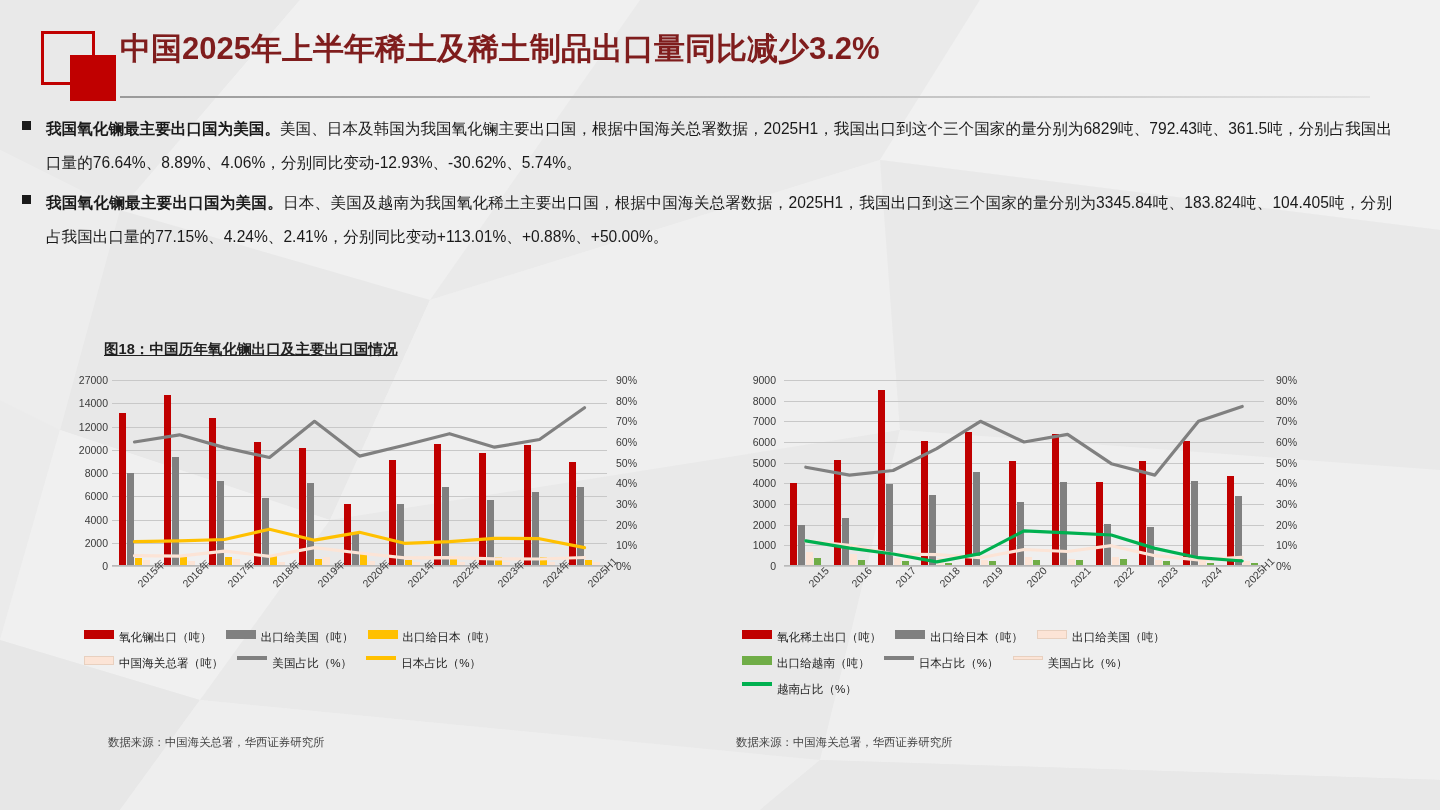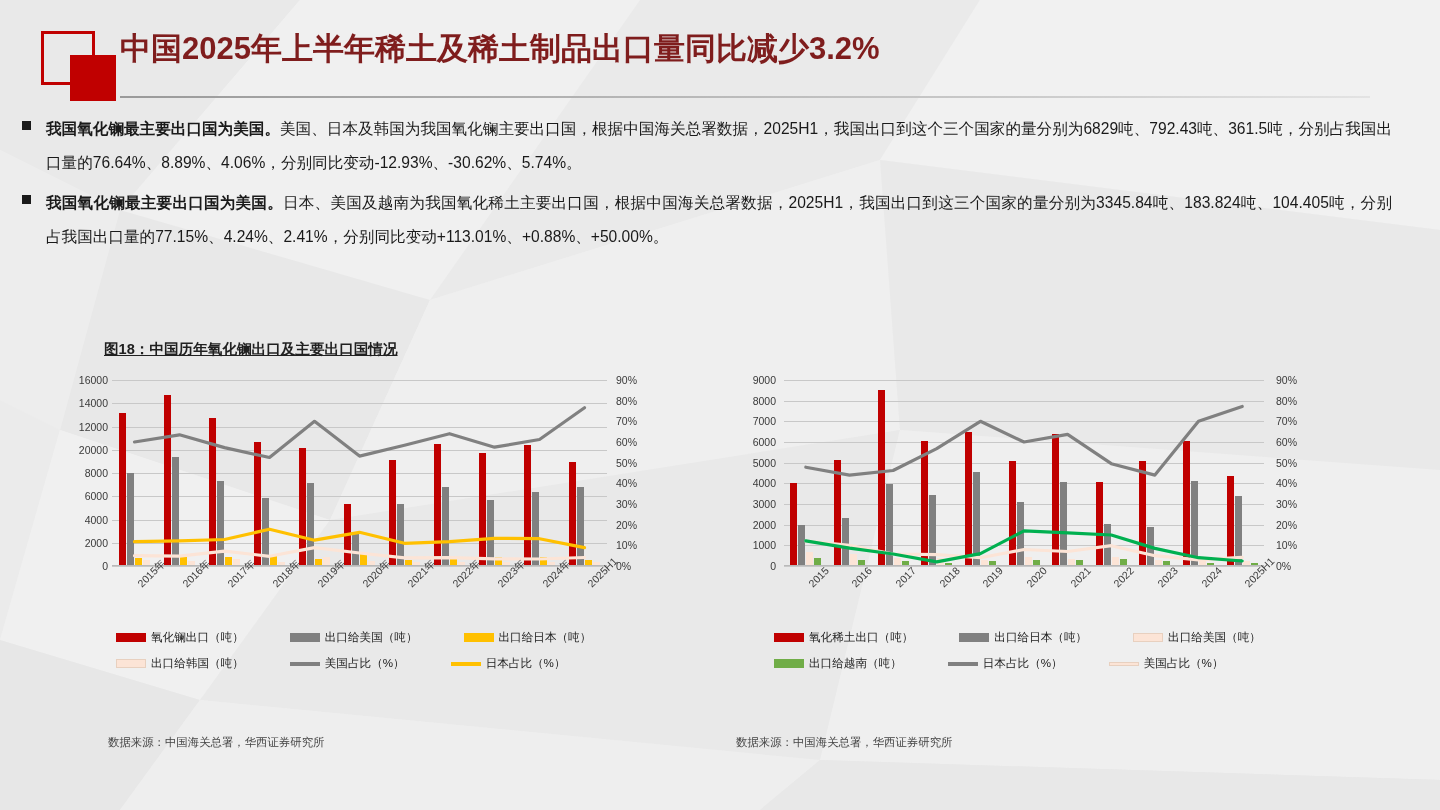--- a/index.html
+++ b/index.html
@@ -109,21 +109,21 @@
     position:absolute; left:50%; top:6px;
     font-size:10.5px; color:#3a3a3a; white-space:nowrap;
     transform-origin: left top; transform: rotate(-45deg) translate(-2px, 2px);
   }
 
   
   .legend { position:absolute; top:300px; width:640px; }
   #chart-left  .legend { left:24px; }
   #chart-right .legend { left:22px; }
   .legend-row { display:flex; align-items:center; margin-bottom:11px; }
-  .legend-item { display:flex; align-items:center; white-space:nowrap;margin-left:32px; }
+  .legend-item { display:flex; white-space:nowrap; }
   .lg-swatch { width:30px; height:9px; margin-right:5px; }
   .lg-swatch.line { height:4px; }
   .lg-text { font-size:11.6px; color:#222; }
 
   .source {
     position:absolute; top:405px; font-size:11.4px; color:#444; white-space:nowrap;
   }
   #chart-left  .source { left:48px; }
   #chart-right .source { left:16px; }
 </style>
@@ -180,21 +180,21 @@
   <div class="plot-wrap">
     <div class="ylabels">
         <div class="ytick" style="top: 186px;">0</div>
         <div class="ytick" style="top: 162.75px;">2000</div>
         <div class="ytick" style="top: 139.5px;">4000</div>
         <div class="ytick" style="top: 116.25px;">6000</div>
         <div class="ytick" style="top: 93px;">8000</div>
         <div class="ytick" style="top: 69.75px;">20000</div>
         <div class="ytick" style="top: 46.5px;">12000</div>
         <div class="ytick" style="top: 23.25px;">14000</div>
-        <div class="ytick" style="top: 0px;">16000</div>
+        <div class="ytick" style="top: 0px;">27000</div>
       </div>
     <div class="plot">
       <div class="grid-host">
           <div class="gridline" style="top: 186px;"></div>
           <div class="gridline" style="top: 162.75px;"></div>
           <div class="gridline" style="top: 139.5px;"></div>
           <div class="gridline" style="top: 116.25px;"></div>
           <div class="gridline" style="top: 93px;"></div>
           <div class="gridline" style="top: 69.75px;"></div>
           <div class="gridline" style="top: 46.5px;"></div>
@@ -334,21 +334,21 @@
           <span class="lg-text">出口给美国（吨）</span>
         </div>
         <div class="legend-item" style="margin-right: 14px;">
           <span class="lg-swatch" style="background: rgb(255, 192, 0);"></span>
           <span class="lg-text">出口给日本（吨）</span>
         </div>
       </div>
       <div class="legend-row">
         <div class="legend-item" style="margin-right: 14px;">
           <span class="lg-swatch" style="background: rgb(252, 228, 214); border: 1px solid rgb(232, 208, 191);"></span>
-          <span class="lg-text">出口给韩国（吨）</span>
+          <span class="lg-text">中国海关总署（吨）</span>
         </div>
         <div class="legend-item" style="margin-right: 14px;">
           <span class="lg-swatch line" style="background: rgb(128, 128, 128);"></span>
           <span class="lg-text">美国占比（%）</span>
         </div>
         <div class="legend-item" style="margin-right: 14px;">
           <span class="lg-swatch line" style="background: rgb(255, 192, 0);"></span>
           <span class="lg-text">日本占比（%）</span>
         </div>
       </div>
@@ -527,15 +527,21 @@
         </div>
         <div class="legend-item" style="margin-right: 14px;">
           <span class="lg-swatch line" style="background: rgb(128, 128, 128);"></span>
           <span class="lg-text">日本占比（%）</span>
         </div>
         <div class="legend-item" style="margin-right: 14px;">
           <span class="lg-swatch line" style="background: rgb(252, 228, 214); border: 1px solid rgb(232, 208, 191);"></span>
           <span class="lg-text">美国占比（%）</span>
         </div>
       </div>
+      <div class="legend-row">
+        <div class="legend-item" style="margin-right: 14px;">
+          <span class="lg-swatch line" style="background: rgb(0, 176, 80);"></span>
+          <span class="lg-text">越南占比（%）</span>
+        </div>
+      </div>
     </div>
   <div class="source">数据来源：中国海关总署，华西证券研究所</div>
 </div>
 
 </body></html>

